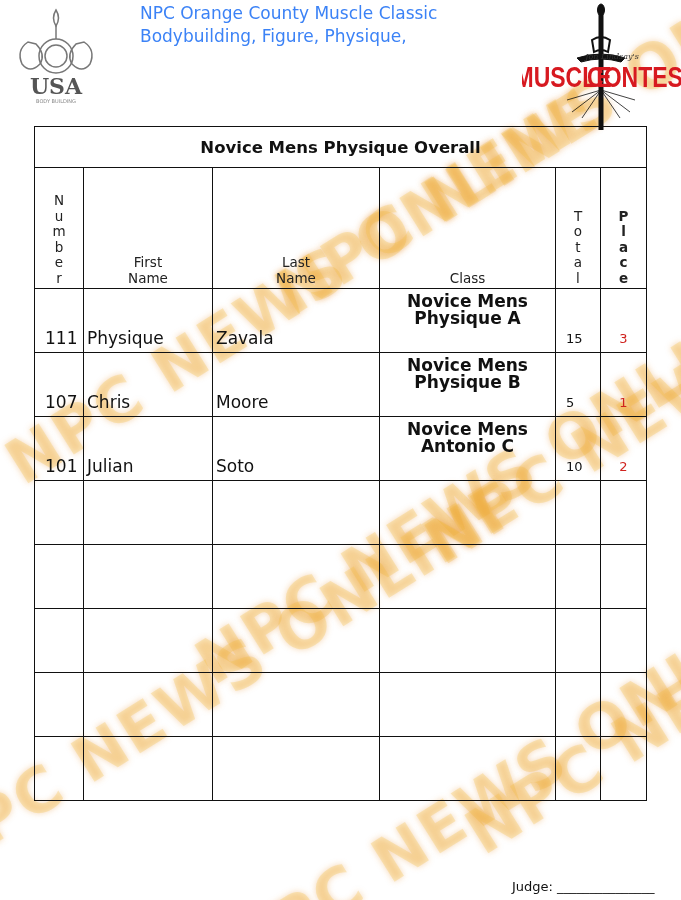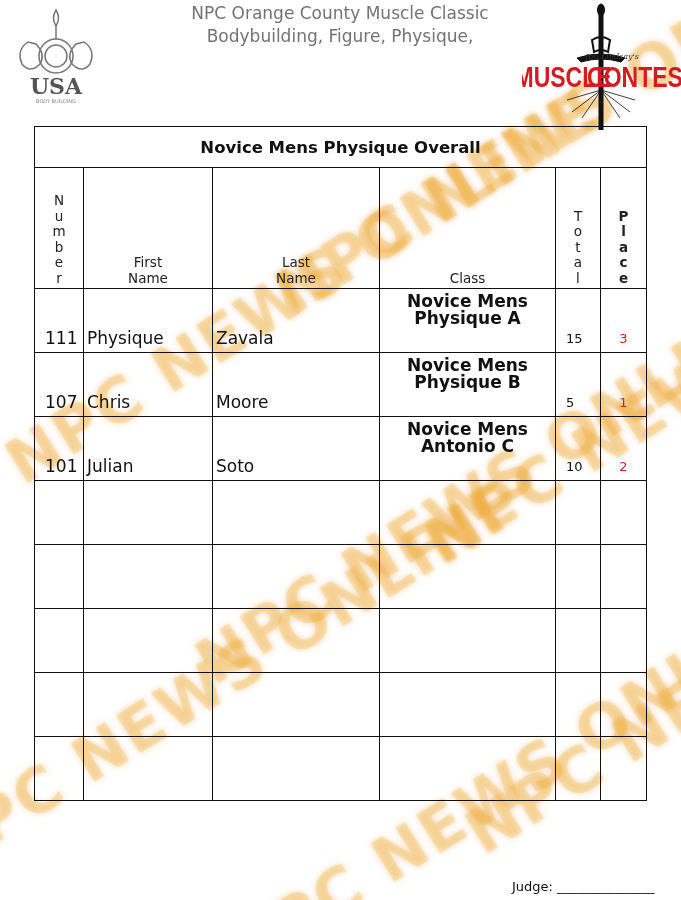--- a/index.html
+++ b/index.html
@@ -11,22 +11,22 @@
   }
   
   .wm {
     position: absolute; font-family: "DejaVu Sans", sans-serif; font-weight: bold;
     font-size: 62px; color: rgba(245, 190, 60, 0.28);
     text-shadow: 0 0 6px rgba(230,140,40,0.35);
     transform: rotate(-32deg); white-space: nowrap; pointer-events: none;
     letter-spacing: 2px;
   }
   .header-text {
-    position: absolute; left: 140px; width: 400px; top: 2px; text-align: center;
-    font-size: 17px; line-height: 22.5px; color: #737373;
+    position: absolute; left: 140px; width: 400px; top: 2px; 
+    font-size: 17px; line-height: 22.5px; color: #3b82f6;
   }
   .logo-left { position: absolute; left: 6px; top: 4px; width: 100px; height: 100px; }
   .logo-right { position: absolute; left: 522px; top: 0px; width: 160px; height: 130px; }
   table.results {
     position: absolute; left: 34px; top: 126px; width: 612px;
     border-collapse: collapse; table-layout: fixed;
     background: transparent;
   }
   table.results td, table.results th {
     border: 1.5px solid #111; padding: 10px; vertical-align: bottom;

